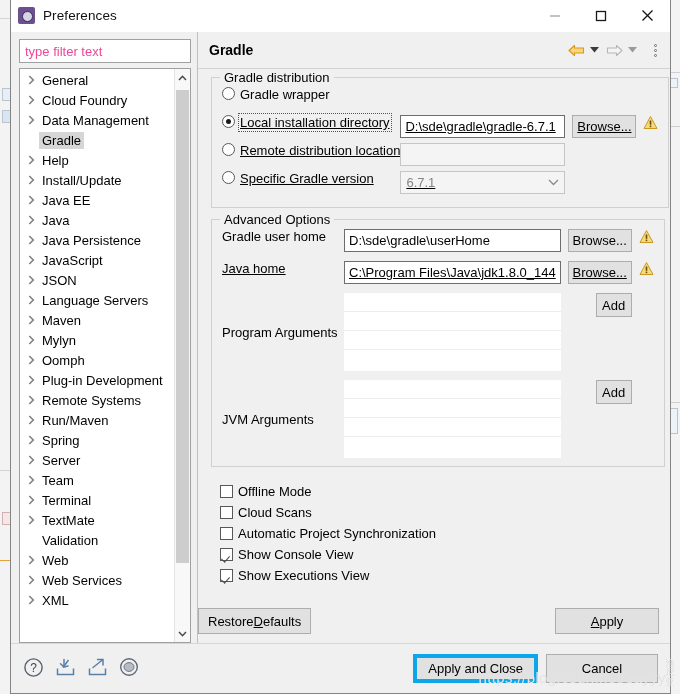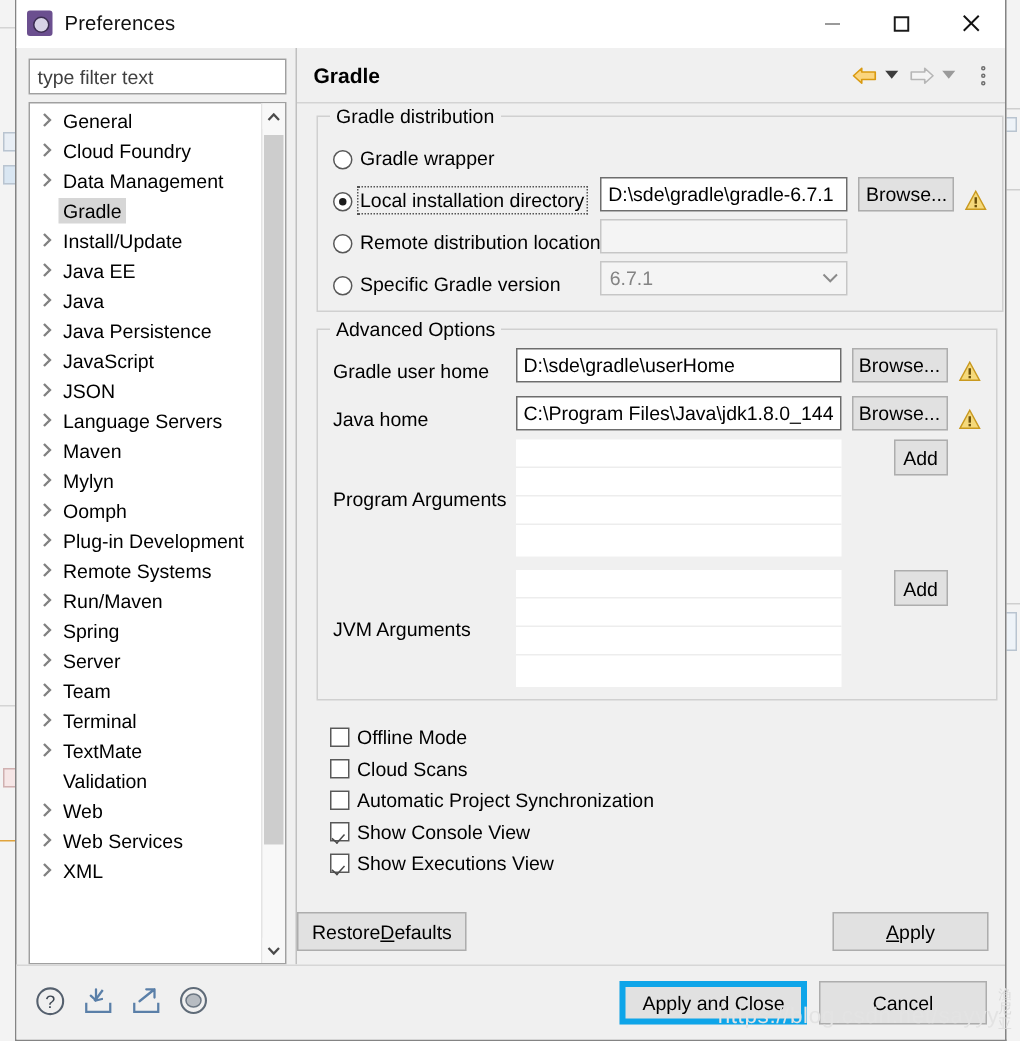--- a/index.html
+++ b/index.html
@@ -79,21 +79,21 @@
   
   #leftpane {
     width: 186px; flex: 0 0 auto;
     display: flex; flex-direction: column;
     padding: 7px 0 0 4px;
   }
   #filter-input {
     height: 24px; margin: 0 6px 5px 4px;
     border: 1px solid #a0a0a0; background: #fff;
     display: flex; align-items: center; padding: 0 5px;
-    font-size: 13px; color: #404040;
+    font-size: 13px; color: #ec4899;
   }
   #tree-wrap {
     flex: 1 1 auto; margin: 0 6px 0 4px;
     border: 1px solid #a0a0a0; background: #fff;
     display: flex; min-height: 0; position: relative;
   }
   #tree {
     flex: 1 1 auto; overflow: hidden; padding-top: 1px;
   }
   .tree-item {
@@ -153,22 +153,22 @@
   
   .group {
     border: 1px solid #d0d0d0; margin-bottom: 11px;
     padding: 9px 10px 10px 10px; position: relative;
   }
   .group > legend {
     position: absolute; top: -8px; left: 8px; background: #f0f0f0;
     padding: 0 4px; font-size: 13px;
   }
 
-  .row { display: flex; align-items: flex-end; height: 26px; }
-  .row + .row { margin-top: 2px; }
+  .row { display: flex; align-items: flex-start; height: 26px; }
+  .row + .row { margin-top: 2px; text-decoration: underline; }
 
   
   .radio {
     width: 13px; height: 13px; border-radius: 50%;
     border: 1px solid #585858; background: #fff;
     flex: 0 0 auto; margin-right: 5px; position: relative;
   }
   .radio.on::after {
     content: ""; position: absolute; left: 3px; top: 3px;
     width: 5px; height: 5px; border-radius: 50%; background: #1b1b1b;
@@ -336,20 +336,28 @@
               <span class="arrow">
                 <svg width="7" height="10" viewBox="0 0 7 10">
                   <polyline points="1.3,1 5.3,5 1.3,9" fill="none" stroke="#818181" stroke-width="1.6"></polyline>
                 </svg>
               </span>
               <span class="tlabel">Data Management</span>
             </div>
             <div class="tree-item selected">
               <span class="arrow"></span>
               <span class="tlabel">Gradle</span>
+            </div>
+            <div class="tree-item">
+              <span class="arrow">
+                <svg width="7" height="10" viewBox="0 0 7 10">
+                  <polyline points="1.3,1 5.3,5 1.3,9" fill="none" stroke="#818181" stroke-width="1.6"></polyline>
+                </svg>
+              </span>
+              <span class="tlabel">Help</span>
             </div>
             <div class="tree-item">
               <span class="arrow">
                 <svg width="7" height="10" viewBox="0 0 7 10">
                   <polyline points="1.3,1 5.3,5 1.3,9" fill="none" stroke="#818181" stroke-width="1.6"></polyline>
                 </svg>
               </span>
               <span class="tlabel">Install/Update</span>
             </div>
             <div class="tree-item">

